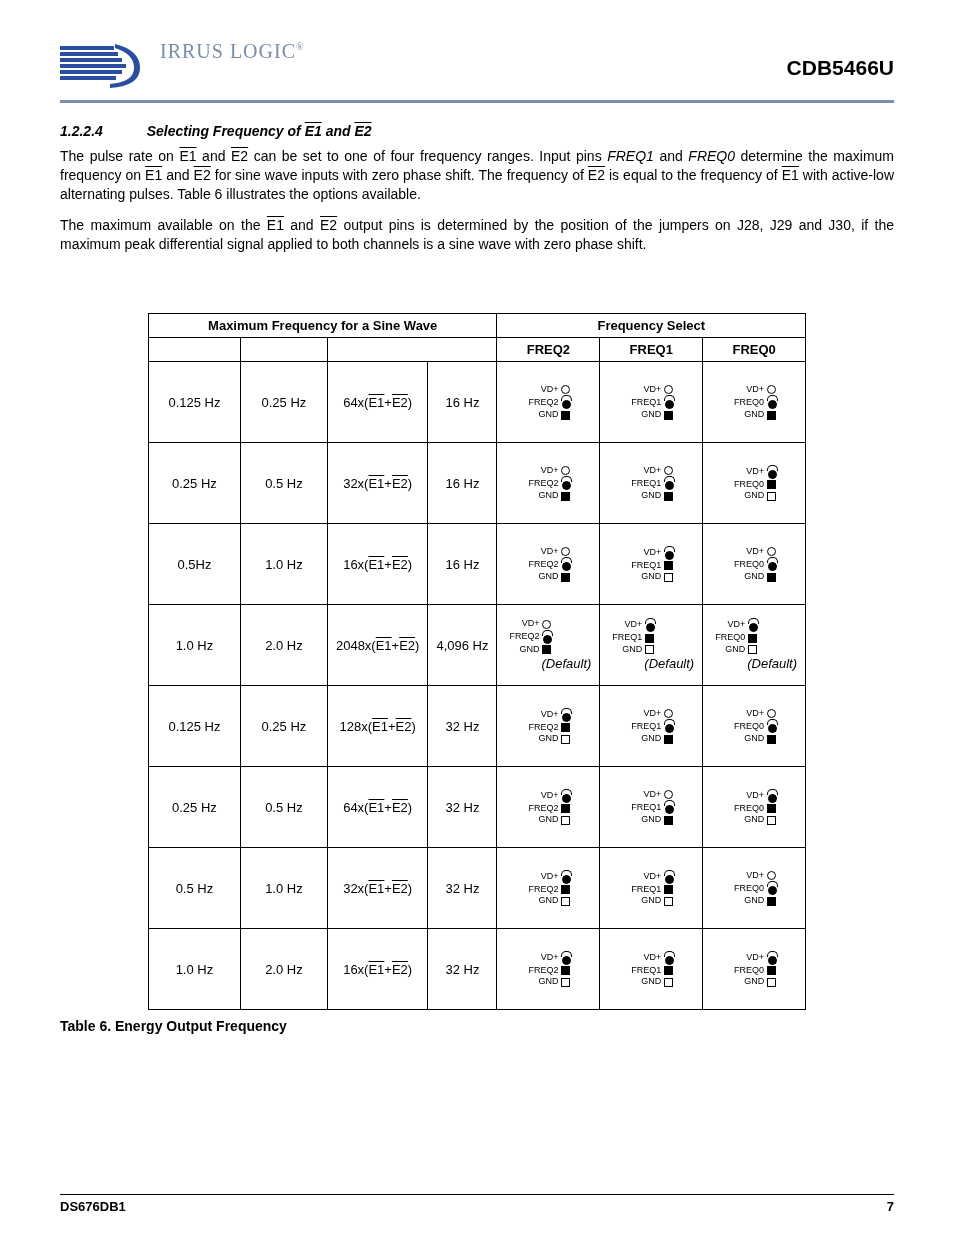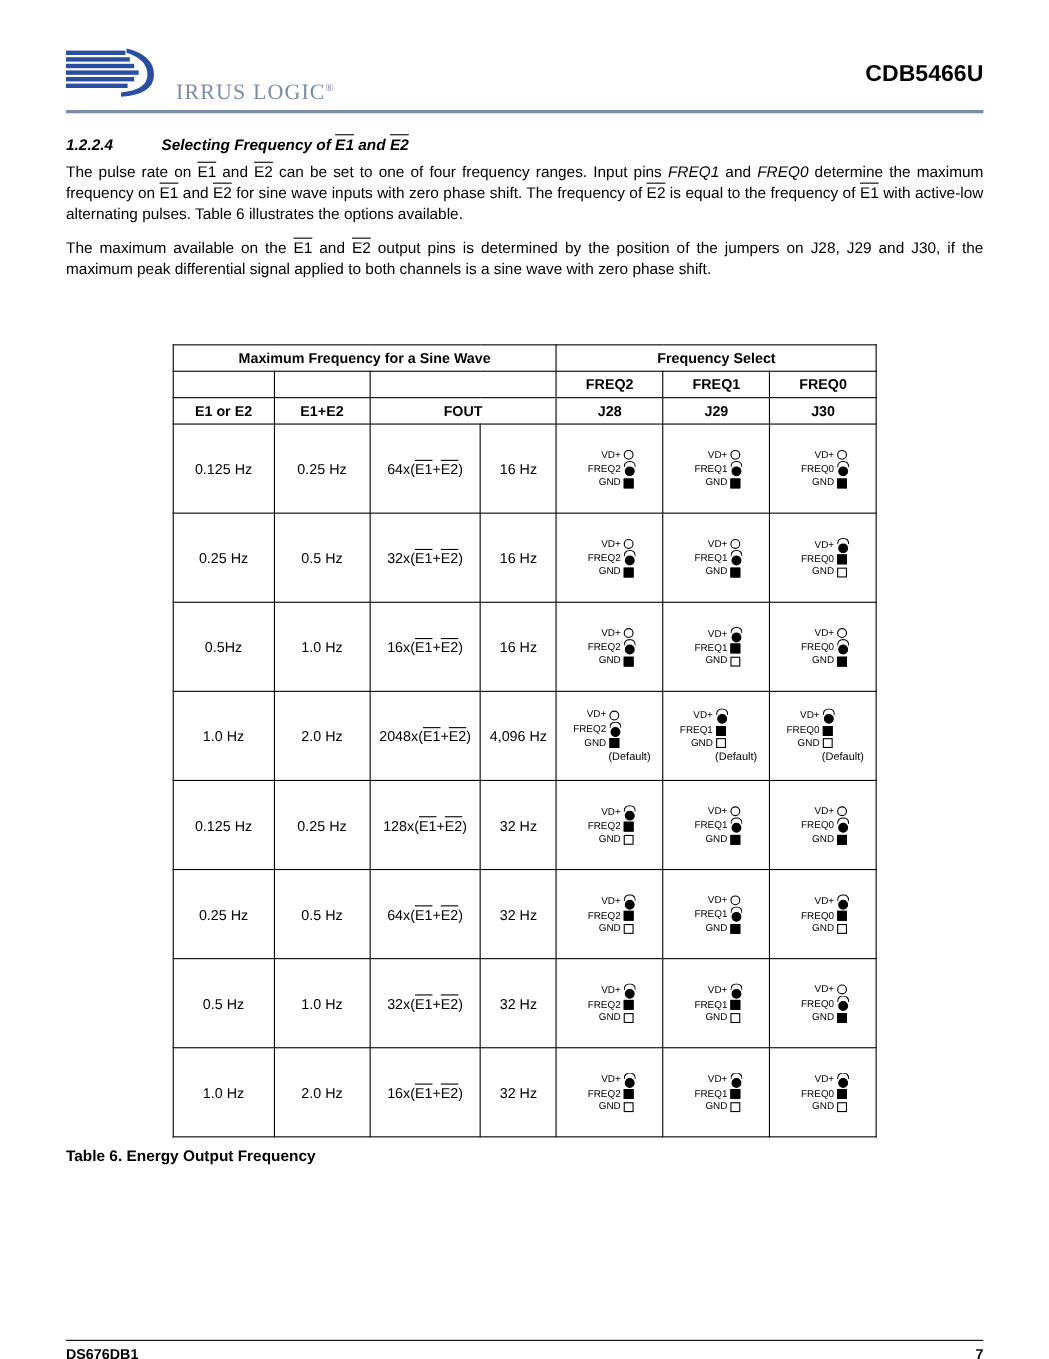--- a/index.html
+++ b/index.html
@@ -14,21 +14,21 @@
   .header-row {
     display: flex;
     justify-content: space-between;
     align-items: center;
     border-bottom: 3px solid #7a8ca8;
     padding-bottom: 4px;
     margin-bottom: 20px;
   }
   .logo {
     display: flex;
-    align-items: flex-end;
+    align-items: flex-start;
   }
   .logo svg { display:block; }
   .logo-text {
     font-family: "Times New Roman", serif;
     font-size: 20px;
     color: #7a8ca8;
     letter-spacing: 1px;
     margin-left: 0px;
   }
   .logo-text sup { font-size: 10px; }
@@ -70,21 +70,21 @@
     text-align: left;
   }
   .jumper .row { display:flex; align-items:center; }
   .jumper .lbl { width: 34px; text-align: right; padding-right: 3px;}
   .pin-open { display:inline-block; width:7px; height:7px; border:1px solid #000; border-radius:50%; }
   .pin-sq-open { display:inline-block; width:7px; height:7px; border:1px solid #000; }
   .pin-sq-fill { display:inline-block; width:7px; height:7px; border:1px solid #000; background:#000; }
   .jlink-top { display:inline-flex; flex-direction:column; align-items:center; }
   .jlink-top .arc { width:9px; height:5px; border:1px solid #000; border-bottom:none; border-radius: 5px 5px 0 0; margin-bottom:-1px;}
   .jlink-top .dot { width:7px; height:7px; border:1px solid #000; border-radius:50%; background:#000; }
-  .default-note { font-size: 10px; margin-left: 36px; }
+  .default-note { font-style: italic; font-size: 13px; margin-left: 36px; }
   .caption { text-align:left; font-weight:bold; margin-top: 6px; }
   .footer {
     display:flex; justify-content: space-between;
     border-top: 1px solid #000;
     margin-top: 160px;
     padding-top: 4px;
     font-weight: bold;
     font-size: 13px;
   }
   .tall-row td { height: 72px; }
@@ -130,28 +130,20 @@
     <th colspan="3">Frequency Select</th>
   </tr>
   <tr>
     <th class="col-e"></th>
         <th class="col-ee"></th>
         <th class="col-fout1" colspan="2" style="border-bottom:none;"></th>
     <th class="col-j">FREQ2</th>
     <th class="col-j">FREQ1</th>
     <th class="col-j">FREQ0</th>
   </tr>
-  <tr>
-    <th>E1 or E2</th>
-    <th>E1+E2</th>
-    <th colspan="2">FOUT</th>
-    <th>J28</th>
-    <th>J29</th>
-    <th>J30</th>
-  </tr>
   </tbody>
     <tbody id="tbody">
       <tr class="tall-row">
         <td>0.125 Hz</td>
         <td>0.25 Hz</td>
         <td>64x(<span class="ov">E1</span>+<span class="ov">E2</span>)</td>
         <td>16 Hz</td>
         <td><div class="jumper"><div class="row">
               <span class="lbl">VD+</span>
               <span class="pin-open"></span>

